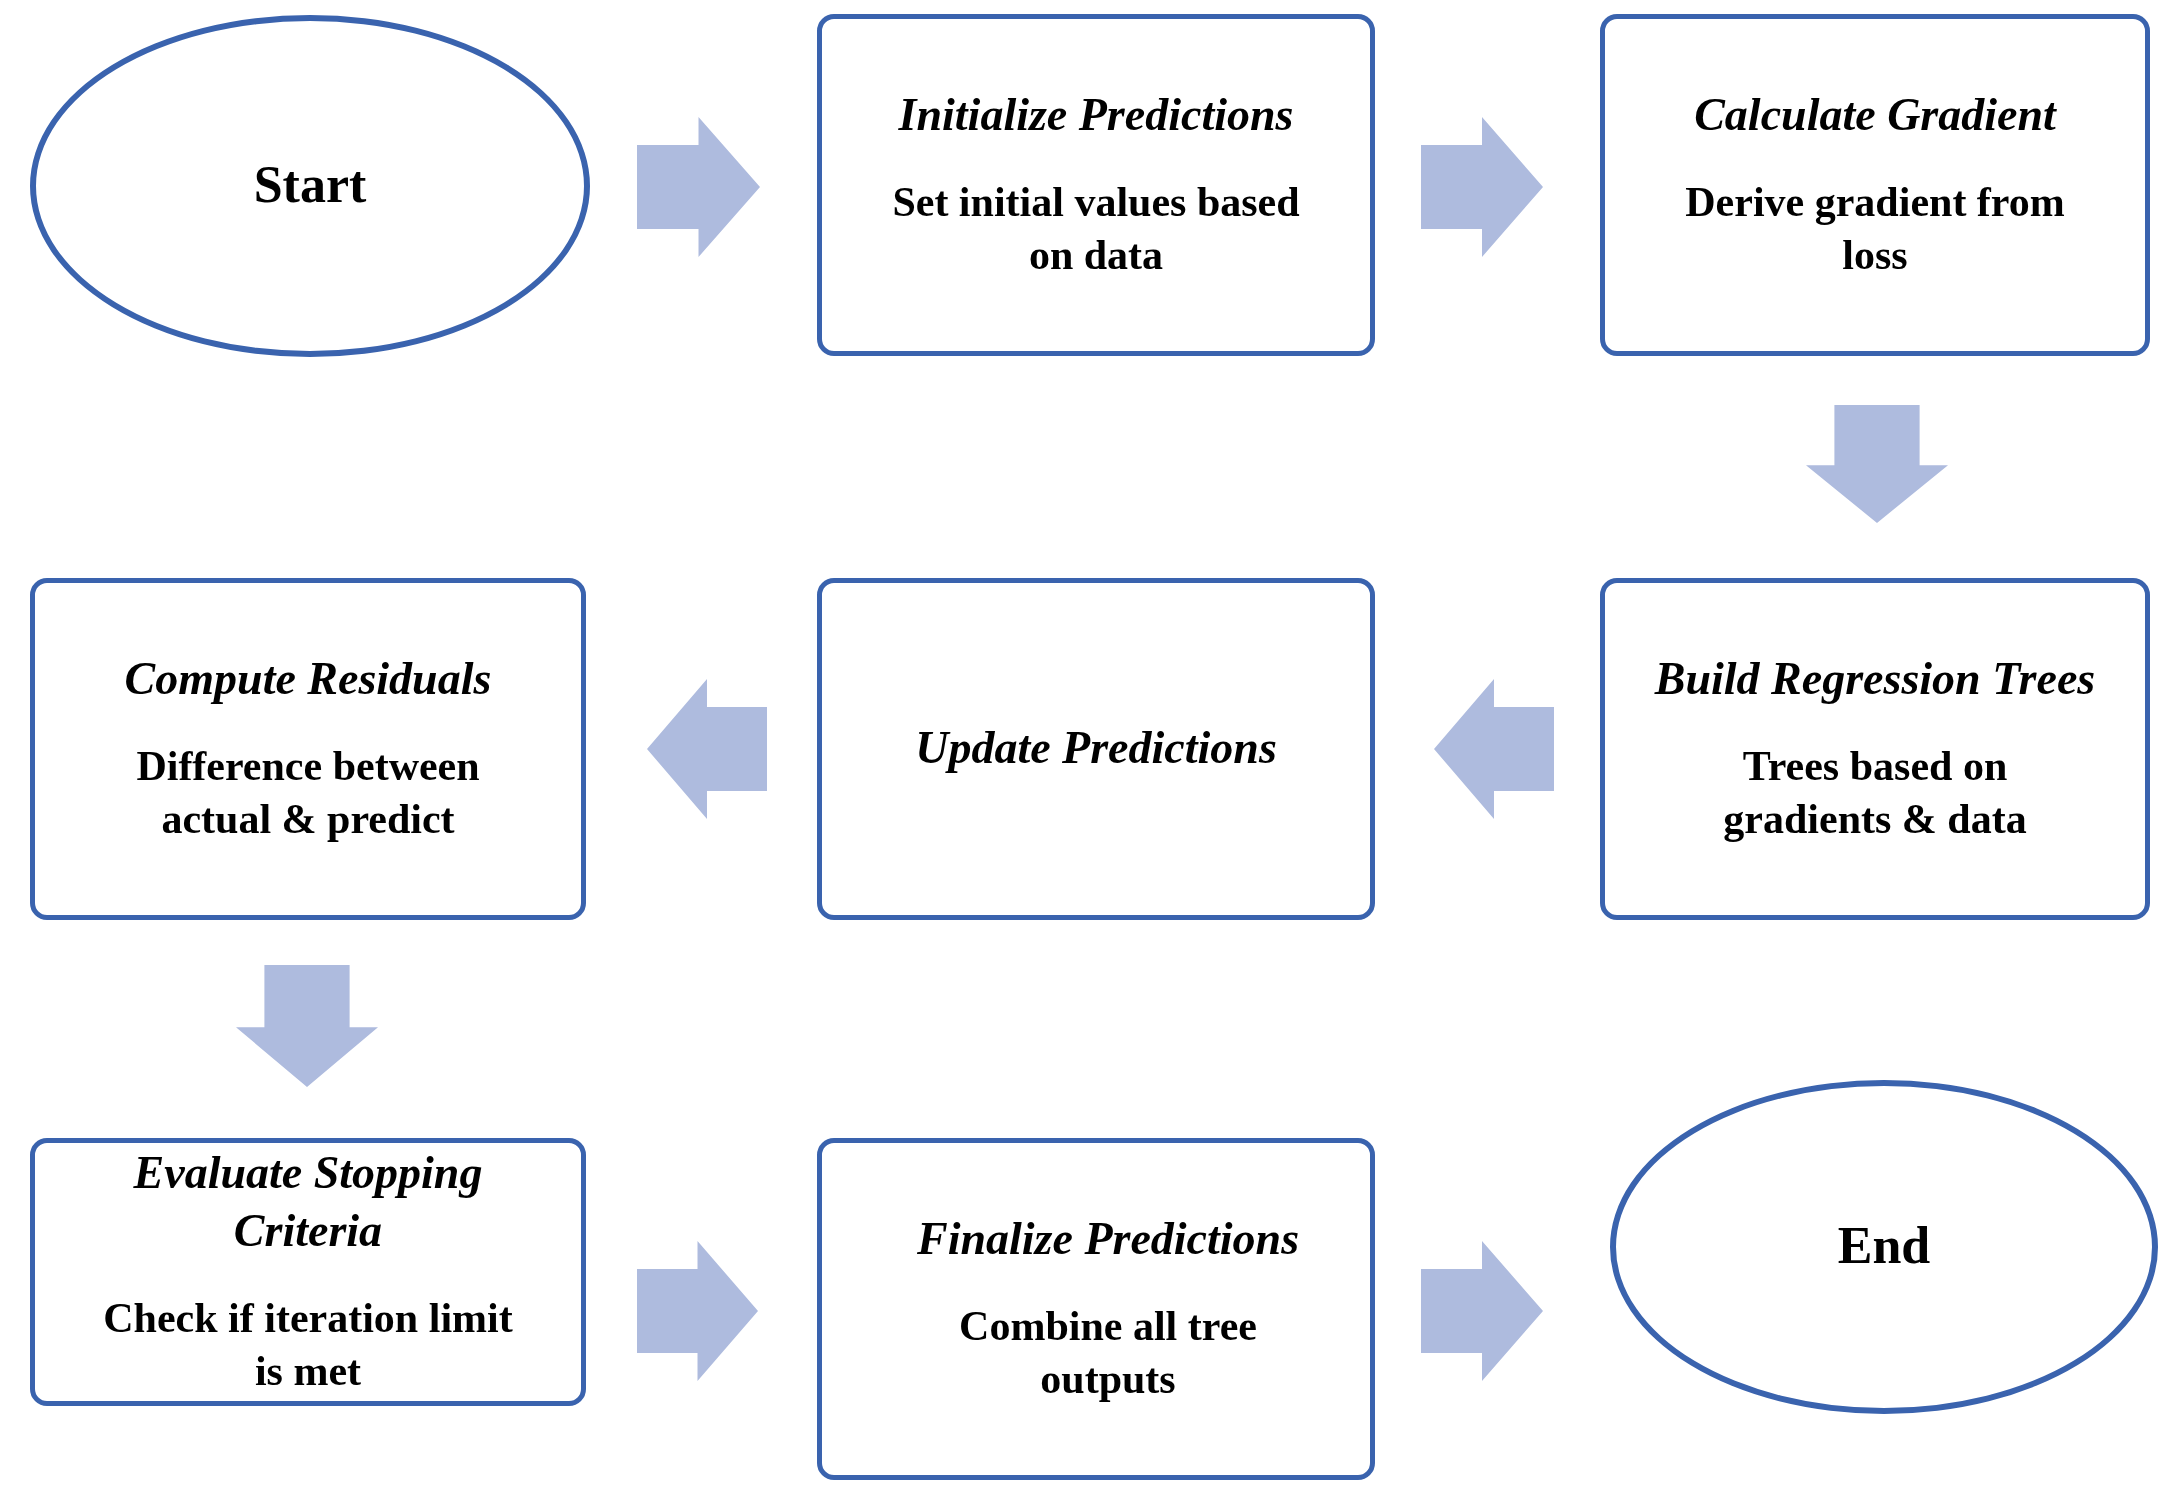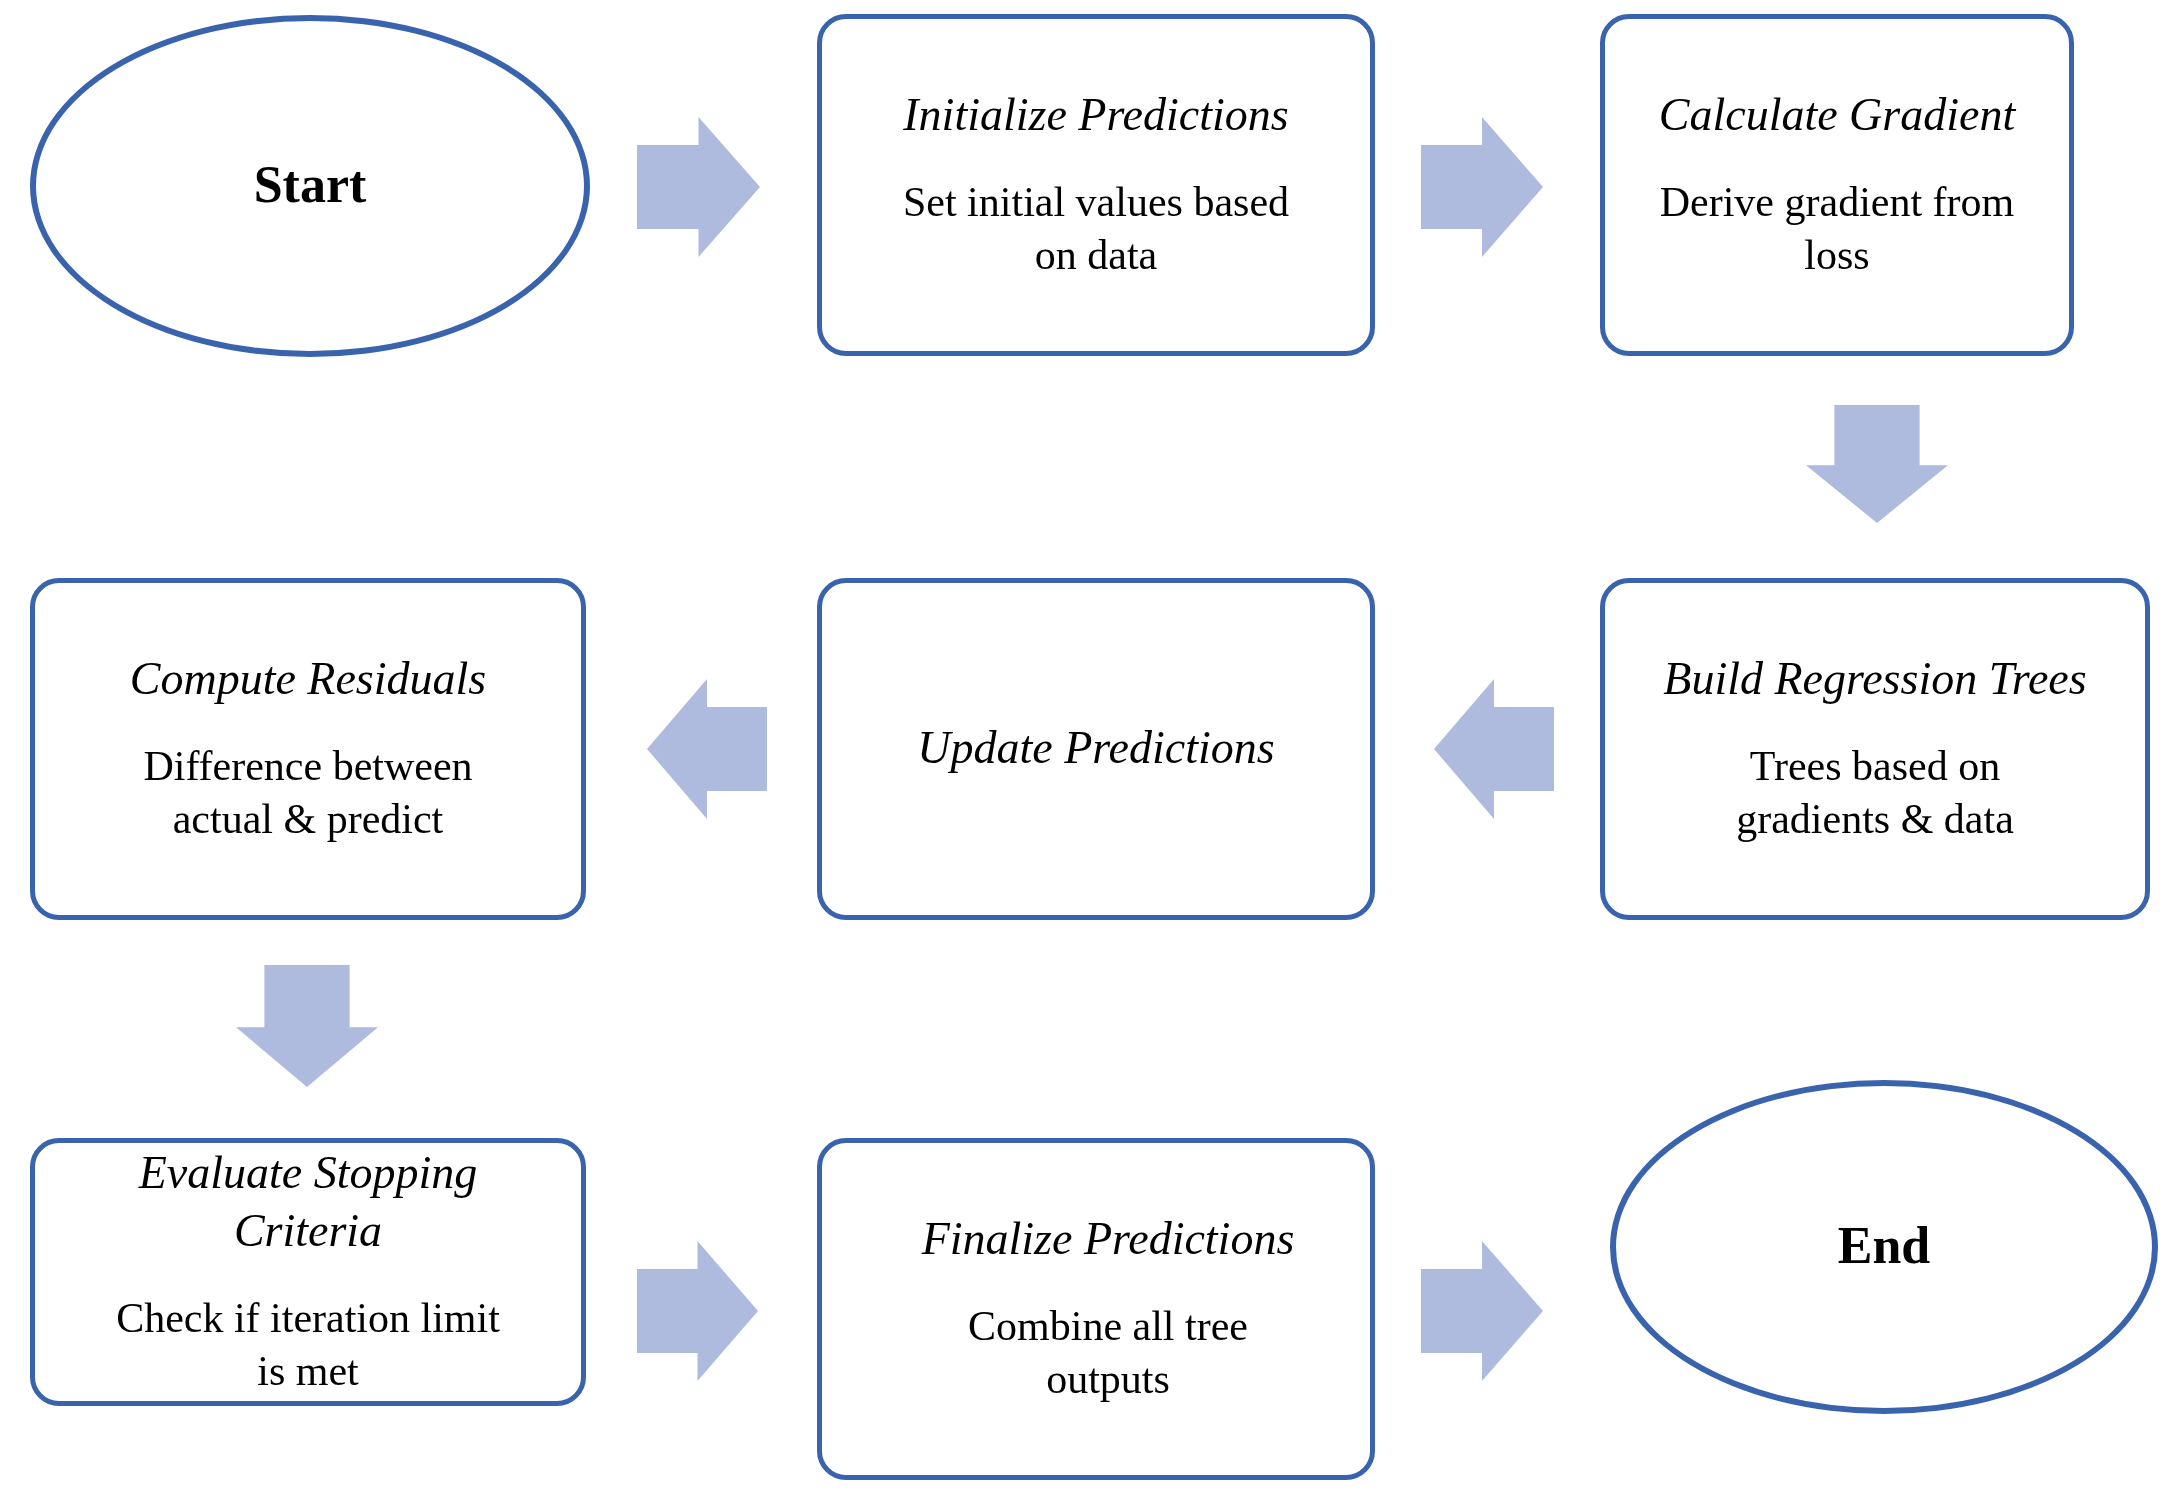--- a/index.html
+++ b/index.html
@@ -24,21 +24,22 @@
     background: var(--bg-color);
     display: flex;
     flex-direction: column;
     align-items: center;
     justify-content: center;
     text-align: center;
     padding: 14px 18px 16px 18px;
   }
   .node.box {
     border: 5px solid var(--border-color);
-    border-radius: 29px;
+    border-radius: 17px;
+    font-weight: bold;
   }
   .node.ellipse {
     border: 6px solid var(--border-color);
     border-radius: 50%;
   }
   .title {
     font-style: italic;
     font-size: 46px;
     line-height: 1.26;
     white-space: pre;
@@ -81,21 +82,21 @@
   <div class="arrow right" style="left:637px; top:117px; width:123px; height:140px;"></div>
 
   <div class="node box" style="left:817px; top:14px; width:558px; height:342px;">
     <div class="title">Initialize Predictions</div>
     <div class="desc">Set initial values based
 on data</div>
   </div>
 
   <div class="arrow right" style="left:1421px; top:117px; width:122px; height:140px;"></div>
 
-  <div class="node box" style="left:1600px; top:14px; width:474px; height:342px;">
+  <div class="node box" style="left:1600px; top:14px; width:550px; height:342px;">
     <div class="title">Calculate Gradient</div>
     <div class="desc">Derive gradient from
 loss</div>
   </div>
 
   <div class="arrow down" style="left:1806px; top:405px; width:142px; height:118px;"></div>
 
   <div class="node box" style="left:1600px; top:578px; width:550px; height:342px;">
     <div class="title">Build Regression Trees</div>
     <div class="desc">Trees based on

